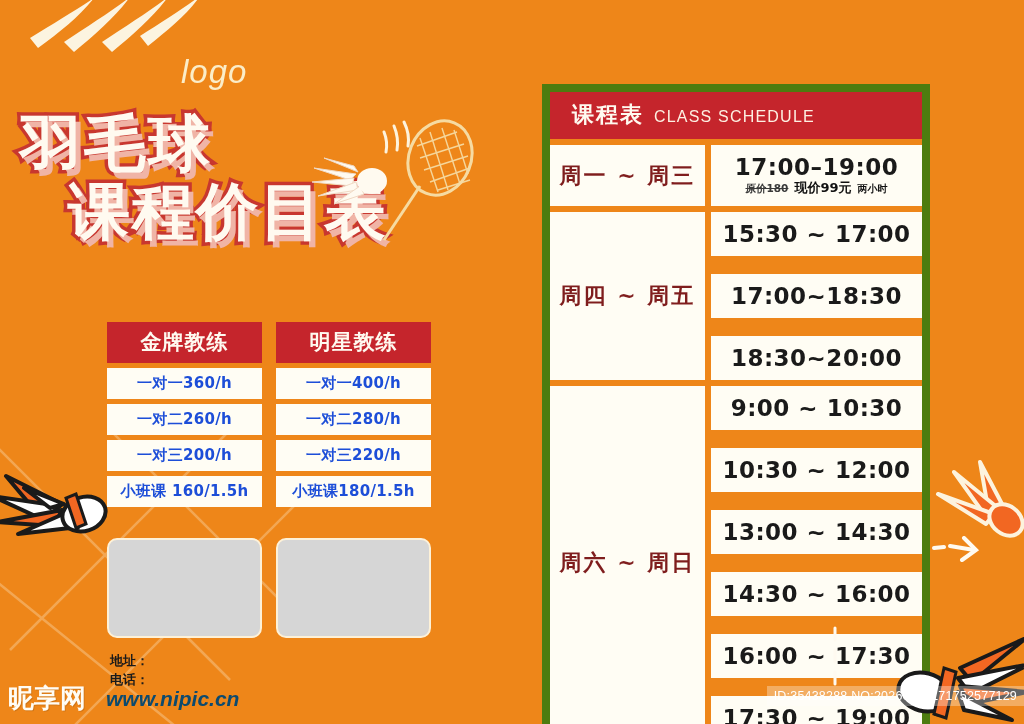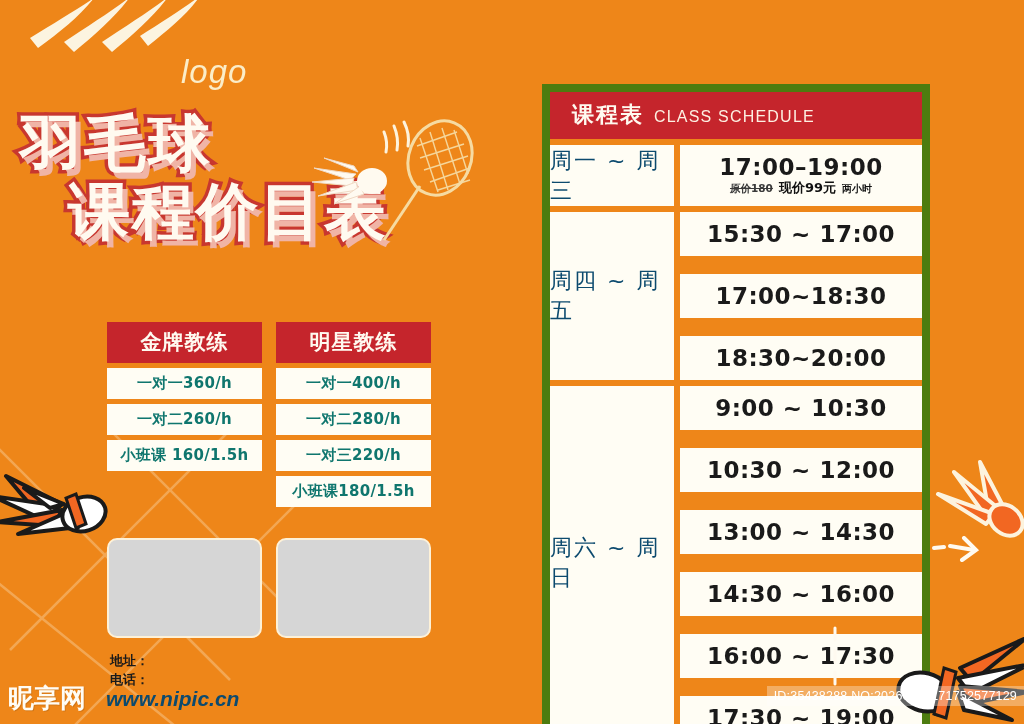--- a/index.html
+++ b/index.html
@@ -49,21 +49,21 @@
   
   .price-area{ position:absolute; left:107px; top:322px; display:flex; gap:14px; }
   .price-col{ width:155px; }
   .price-head{
     background:#c5252c; color:#fffaf0;
     font-family:"DejaVu Sans","Liberation Sans",sans-serif;
     font-weight:bold; font-size:21px; text-align:center;
     padding:6px 0 7px; letter-spacing:1px;
   }
   .price-cell{
-    background:#fffdf4; color:#0f766e;
+    background:#fffdf4; color:#1d4ed8;
     font-family:"DejaVu Sans","Liberation Sans",sans-serif;
     font-weight:bold; font-size:15px; text-align:center;
     padding:6px 0; margin-top:5px; letter-spacing:.3px;
     white-space:nowrap;
   }
 
   
   .qr-row{ position:absolute; left:107px; top:538px; display:flex; gap:14px; }
   .qr-box{ width:155px; height:100px; background:#d6d6d6;
            border:2px solid #fdf1d8; border-radius:10px; }
@@ -86,24 +86,24 @@
   .sched-head .cn{
     font-family:"DejaVu Sans","Liberation Sans",sans-serif;
     font-weight:bold; font-size:22px; color:#fffaf0; letter-spacing:2px;
   }
   .sched-head .en{
     font-size:16px; color:#fdf0e2; letter-spacing:1.2px; font-weight:400;
   }
 
   .sched-row{ display:flex; margin-top:6px; }
   .day-cell{
-    width:124px; background:#fffdf4;
+    width:155px; background:#fffdf4;
     display:flex; align-items:center; justify-content:center;
     font-family:"DejaVu Sans","Liberation Sans",sans-serif;
-    font-weight:normal; font-size:22px; color:#0c4a6e; letter-spacing:2px;
+    font-weight:bold; font-size:22px; color:#7f1d1d; letter-spacing:2px;
   }
   .slot-col{ flex:1; margin-left:6px; display:flex; flex-direction:column;border-radius:28px; }
   .slot{
     background:#fffdf4; text-align:center;
     font-family:"DejaVu Sans","Liberation Sans",sans-serif;
     font-weight:bold; font-size:23px; color:#1a1a1a;
     padding:9px 0 9px; letter-spacing:.5px;
   }
   .slot + .slot{ margin-top:18px; }
 
@@ -199,20 +199,21 @@
       <path d="M22 8 Q27 20 25 32"></path>
       <path d="M32 4 Q38 16 36 28"></path>
     </g>
   </svg>
 
   <div class="price-area">
     <div class="price-col">
       <div class="price-head">金牌教练</div>
       <div class="price-cell">一对一360/h</div>
       <div class="price-cell">一对二260/h</div>
+      <div class="price-cell">一对三200/h</div>
       <div class="price-cell">小班课 160/1.5h</div>
     </div>
     <div class="price-col">
       <div class="price-head">明星教练</div>
       <div class="price-cell">一对一400/h</div>
       <div class="price-cell">一对二280/h</div>
       <div class="price-cell">一对三220/h</div>
       <div class="price-cell">小班课180/1.5h</div>
     </div>
   </div>

